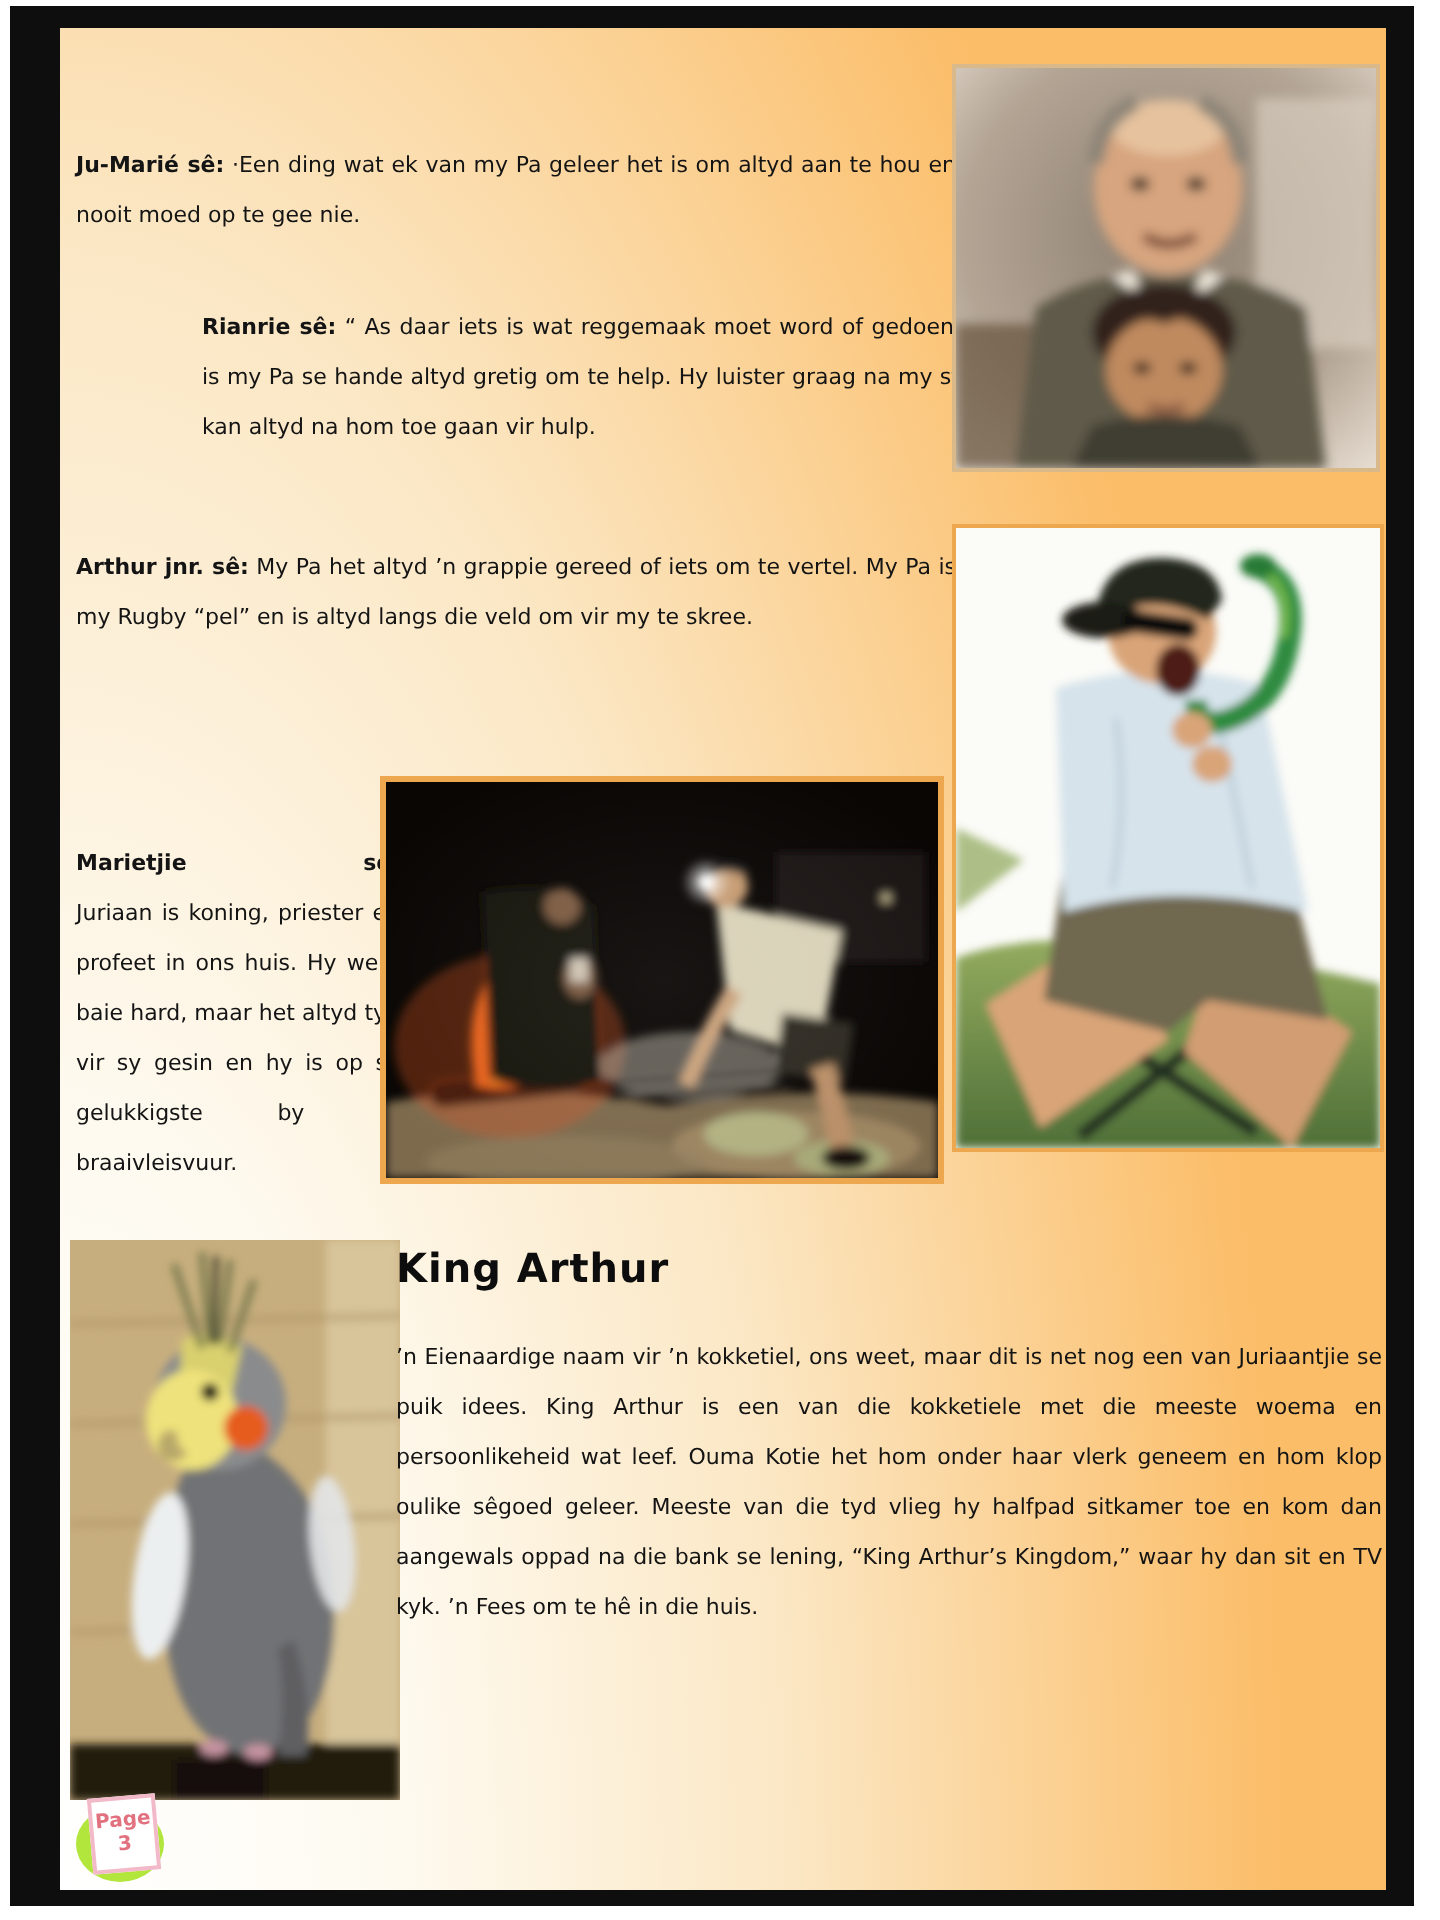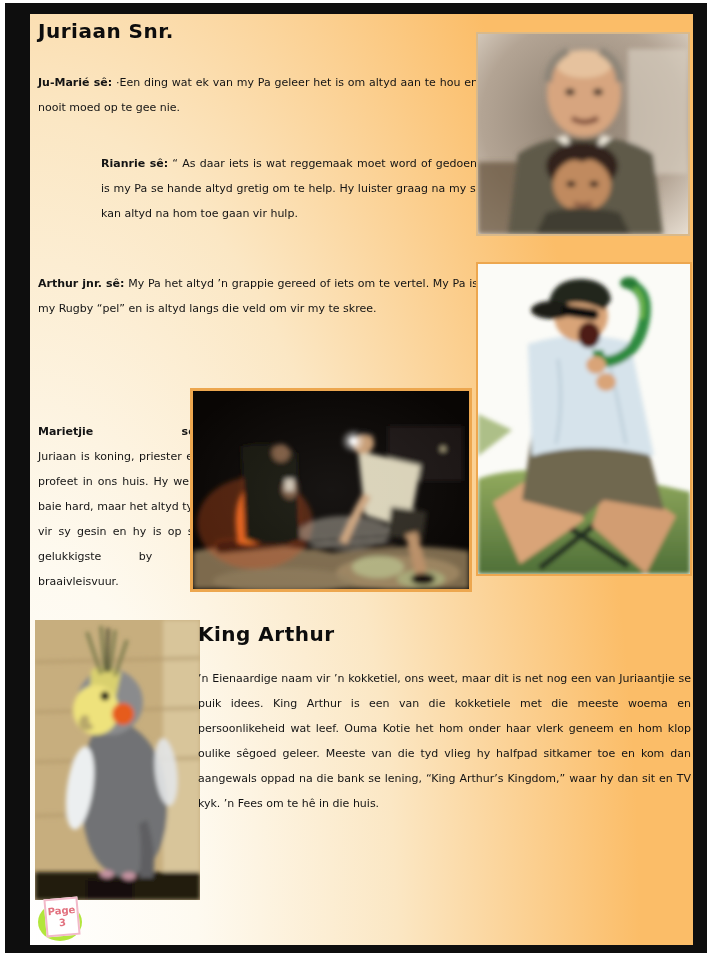--- a/index.html
+++ b/index.html
@@ -49,21 +49,20 @@
   .badge-card .t1{font-size:10px;font-weight:700;color:var(--badge_text_pink,#e2717f);line-height:12px;}
   .badge-card .t2{font-size:10px;font-weight:700;color:var(--badge_text_pink,#e2717f);line-height:12px;}
 </style>
 </head>
 <body>
 
 <div class="frame"></div>
 
 <div class="content">
 
-  <h1 class="sec-title abs" style="left:8px;top:5px;">Juriaan Snr.</h1>
 
   <p class="para abs" style="left:8px;top:56px;width:440px;"><span class="lead">Ju-Marié sê:</span><span> ·Een ding wat ek van my Pa geleer het is om altyd aan te hou en nooit moed op te gee nie.</span></p>
 
   <p class="para abs" style="left:24px;top:137px;width:440px;margin-left:47px;"><span class="lead">Rianrie sê:</span><span> “ As daar iets is wat reggemaak moet word of gedoen moet word is my Pa se hande altyd gretig om te help.  Hy luister graag na my stories en ek kan altyd na hom toe gaan vir hulp.</span></p>
 
   <p class="para abs" style="left:8px;top:257px;width:440px;"><span class="lead">Arthur jnr. sê:</span><span> My Pa het altyd ’n grappie gereed of iets om te vertel. My Pa is my Rugby “pel” en is altyd langs die veld om vir my te skree.</span></p>
 
   <p class="para abs" style="left:8px;top:357px;width:162px;margin-top:48px;"><span class="lead-line">Marietjie sê:</span><span>Juriaan is koning, priester en profeet in ons huis. Hy werk baie hard, maar het altyd tyd vir sy gesin en hy is op sy gelukkigste by ’n braaivleisvuur.</span></p>
 
   <svg class="photo abs photo-border-tan" style="left:446px;top:18px;" width="210" height="200" viewBox="0 0 210 200" xmlns="http://www.w3.org/2000/svg">

